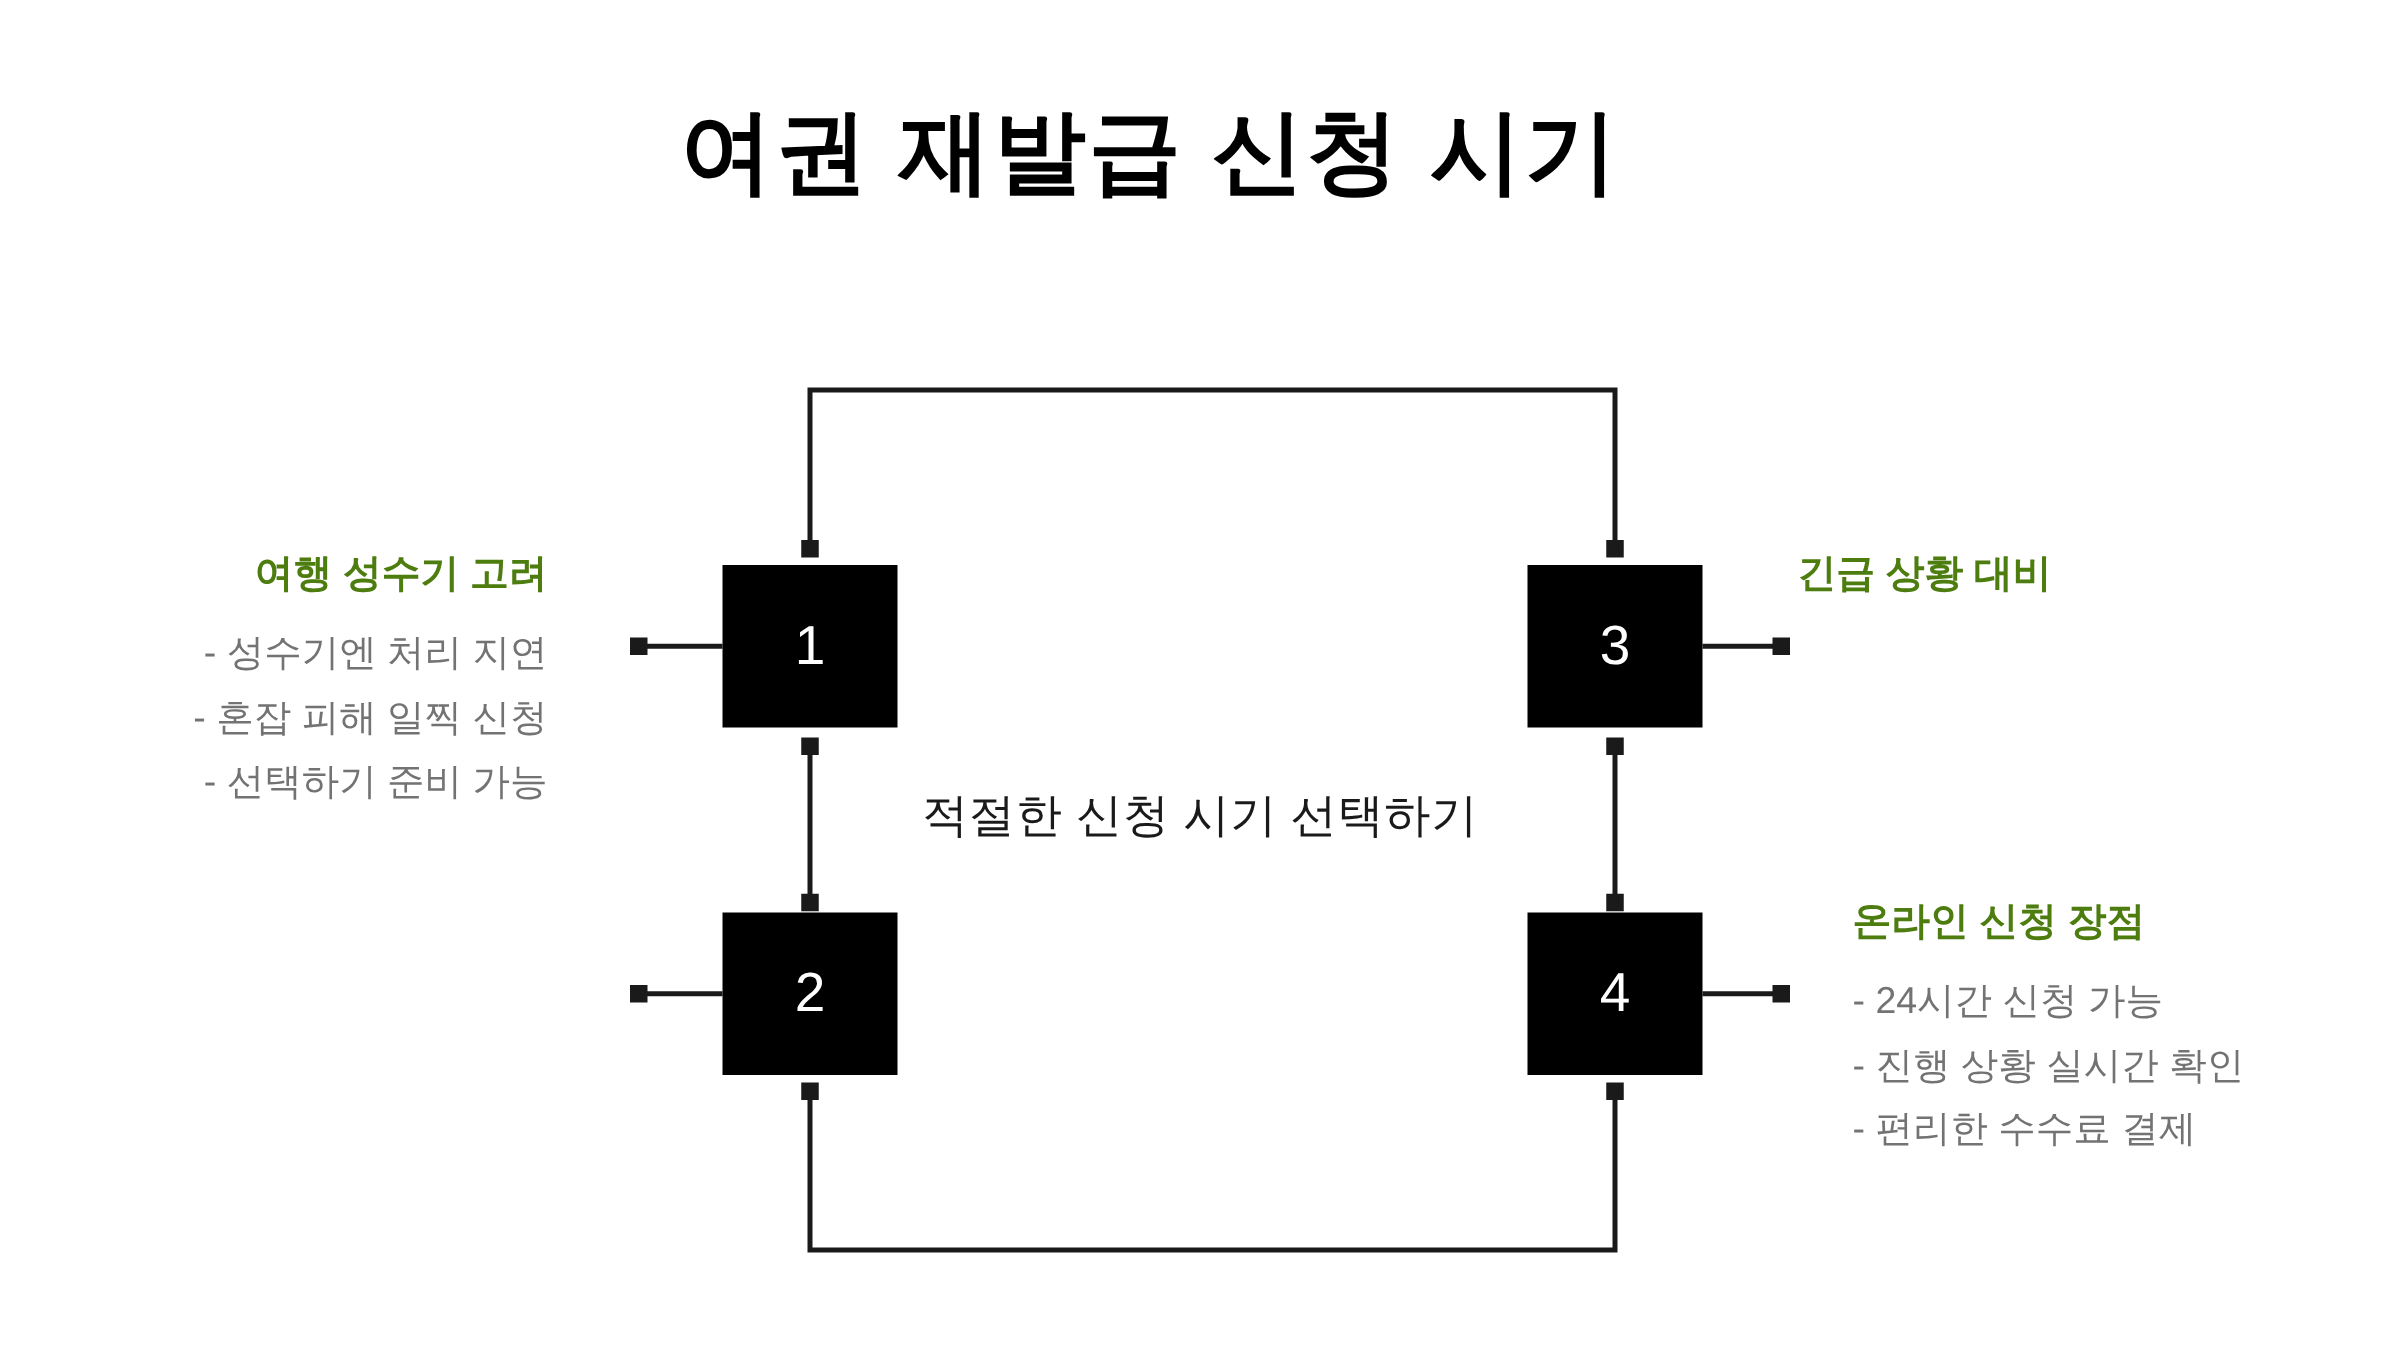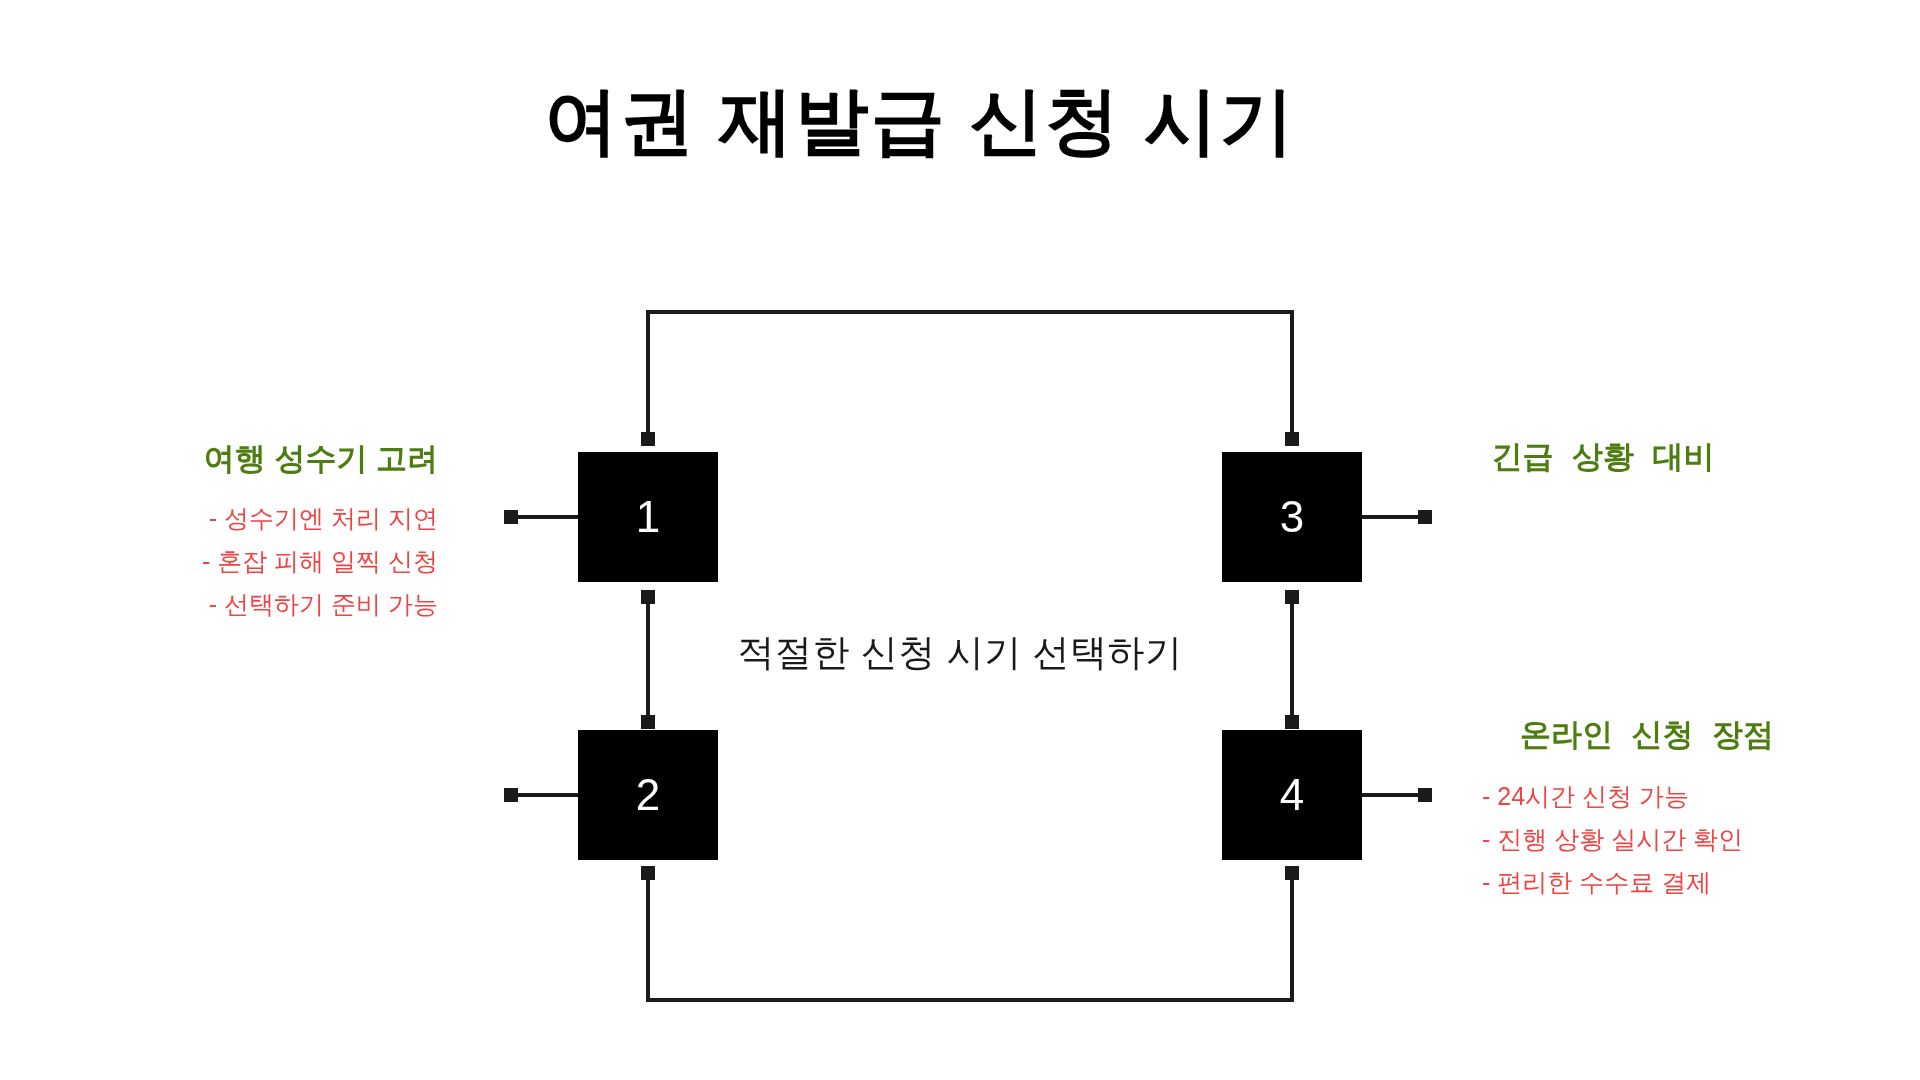--- a/index.html
+++ b/index.html
@@ -97,31 +97,31 @@
 
   .block-heading {
     font-size: 31px;
     font-weight: 700;
     color: #4d7c0f;
     line-height: 1.2;
     margin-bottom: 20px;
     white-space: nowrap;
   }
   .left .block-heading  { text-align: right; }
-  .right .block-heading { text-align: center; font-family: Liberation Mono, monospace; }
+  .right .block-heading { text-align: left; }
 
   .bullet-list {
     list-style: none;
     margin: 0;
     padding: 0;
   }
   .bullet-list li {
-    font-size: 25px;
+    font-size: 30px;
     font-weight: 400;
-    color: #ef4444;
+    color: #737373;
     line-height: 1.72;
     white-space: nowrap;
   }
 
   #block-1 { left: 108px; top: 440px; }
   #block-2 { left: 108px; top: 718px; }
   #block-3 { left: 1438px; top: 440px; }
   #block-4 { left: 1438px; top: 718px; margin-left: 44px; }
 </style>
 </head>

